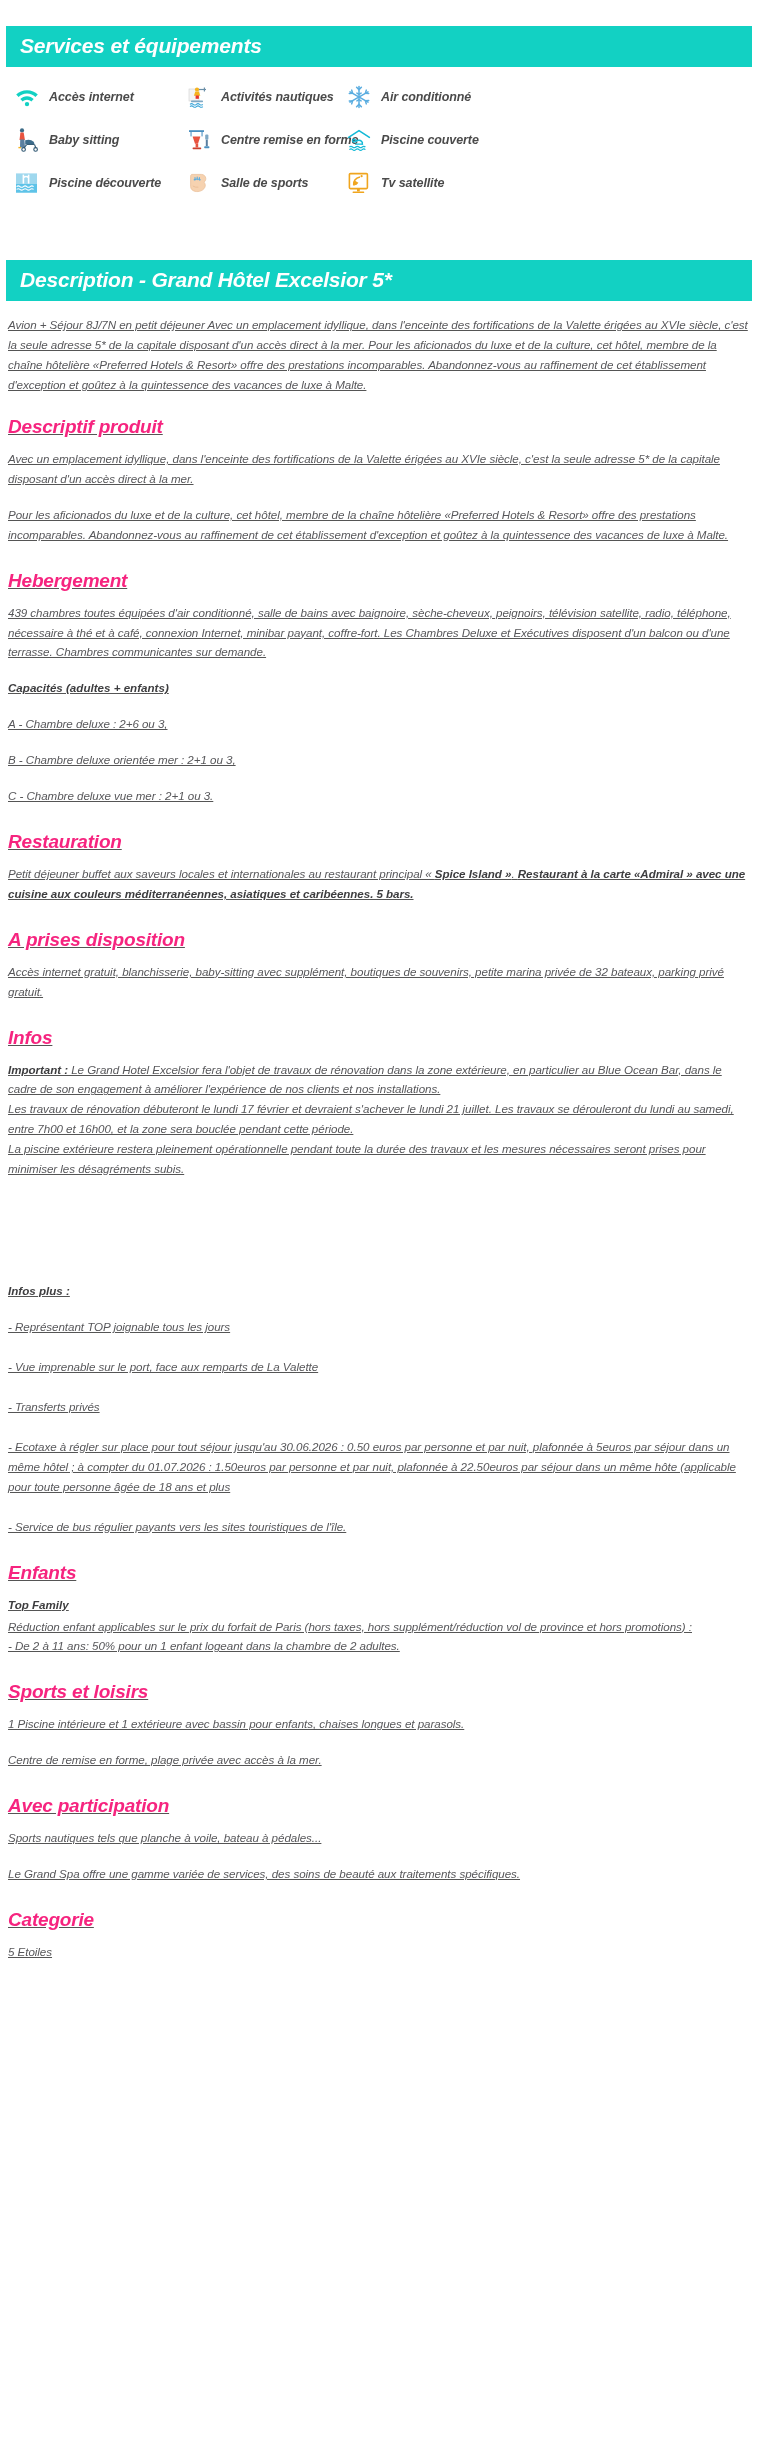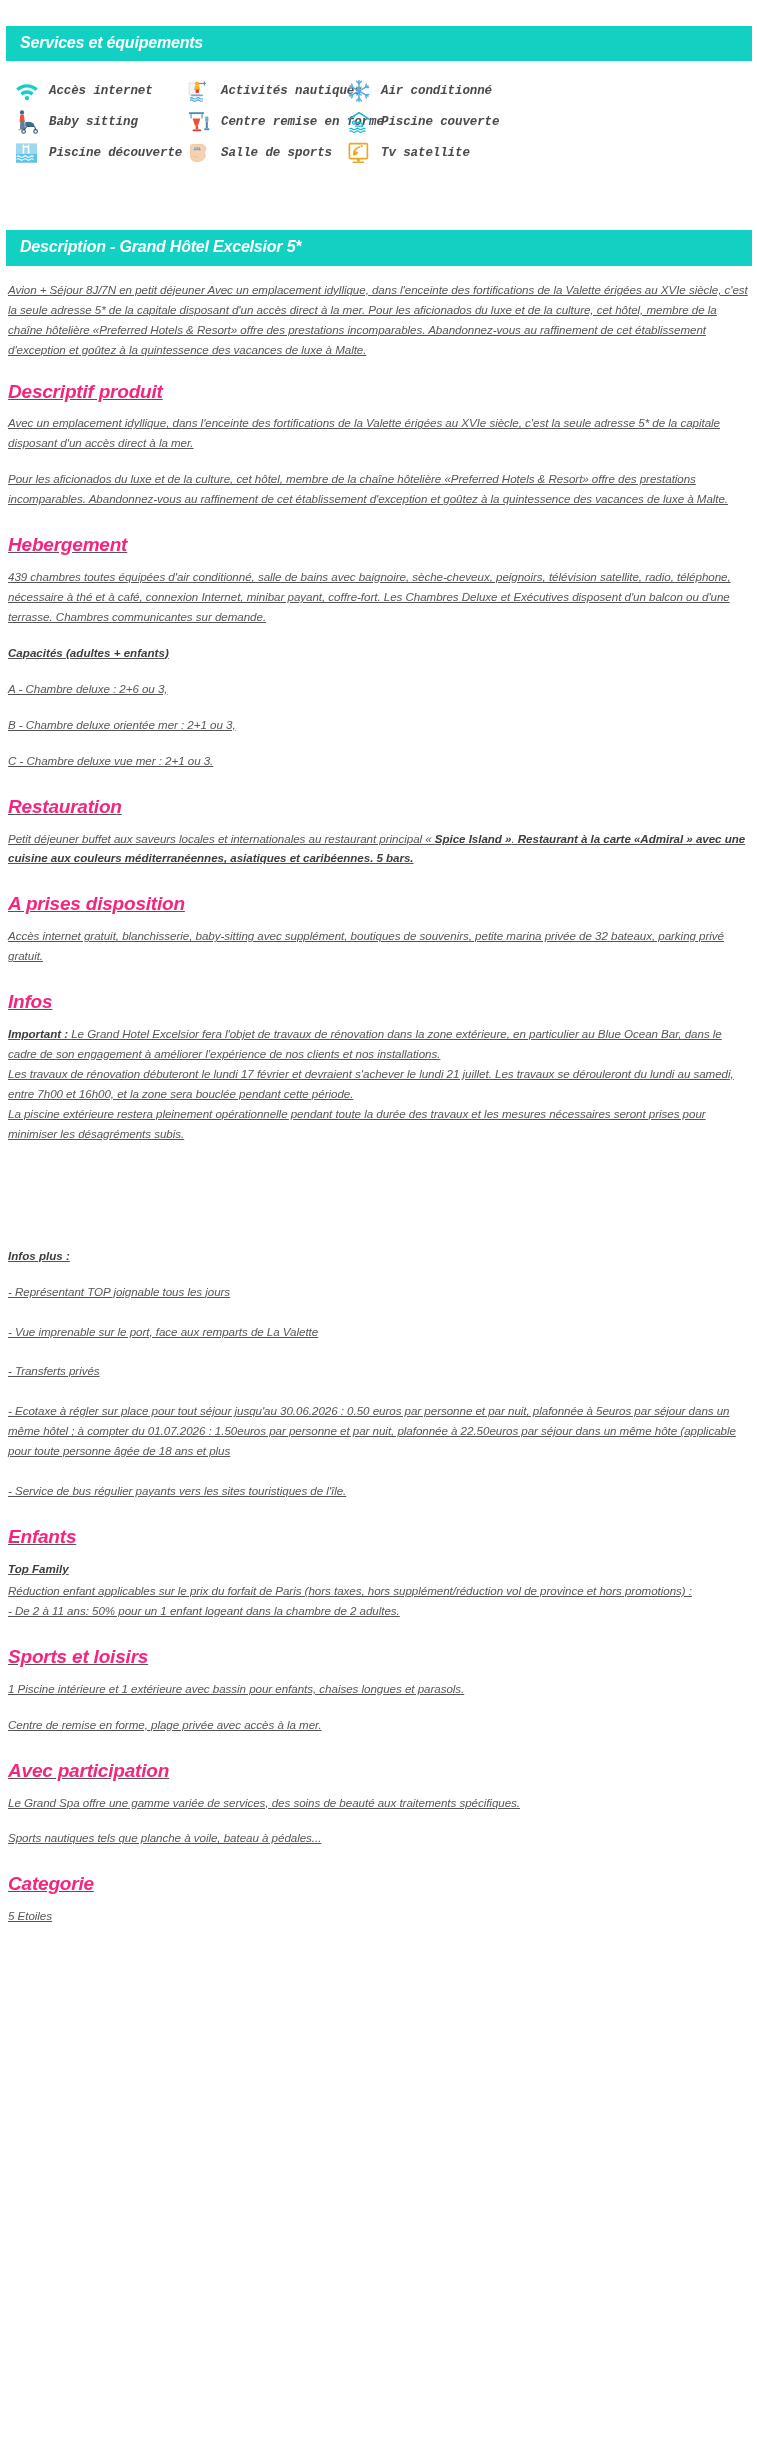--- a/index.html
+++ b/index.html
@@ -21,34 +21,33 @@
     box-sizing: border-box;
     padding: 0;
   }
 
   
   .banner {
     background: #12d1c3;
     color: #ffffff;
     font-style: italic;
     font-weight: bold;
-    font-size: 16px;
+    font-size: 21px;
     letter-spacing: -0.2px;
     padding: 8px 0 9px 14px;
     line-height: 1.15;
   }
   .banner-wrap { padding: 0 6px; }
 
   
   .services-block { padding: 14px 6px 0 6px; }
   .services-grid {
     display: grid;
     grid-template-columns: 172px 160px 1fr;
-    row-gap: 0px;
-    font-family: Liberation Mono, monospace;
+    row-gap: 12px;
   }
   .service-item {
     display: flex;
     align-items: center;
     height: 31px;
     margin-bottom: 0;
     padding: 0 0 0 8px;
   }
   .service-icon {
     width: 26px;
@@ -309,22 +308,22 @@
     <h2 class="sub">Enfants</h2>
     <p class="label nogap">Top Family</p>
     <p class="para tight">Réduction enfant applicables sur le prix du forfait de Paris (hors taxes, hors supplément/réduction vol de province et hors promotions) :</p>
     <p class="para">- De 2 à 11 ans: 50% pour un 1 enfant logeant dans la chambre de 2 adultes.</p>
 
     <h2 class="sub">Sports et loisirs</h2>
     <p class="para">1 Piscine intérieure et 1 extérieure avec bassin pour enfants, chaises longues et parasols.</p>
     <p class="para">Centre de remise en forme, plage privée avec accès à la mer.</p>
 
     <h2 class="sub">Avec participation</h2>
+    <p class="para">Sports nautiques tels que planche à voile, bateau à pédales...</p>
     <p class="para">Le Grand Spa offre une gamme variée de services, des soins de beauté aux traitements spécifiques.</p>
-    <p class="para">Sports nautiques tels que planche à voile, bateau à pédales...</p>
 
     <h2 class="sub">Categorie</h2>
     <p class="para">5 Etoiles</p>
 
     <div class="bottom-pad"></div>
   </div>
 
 </div>
 
 </body></html>

